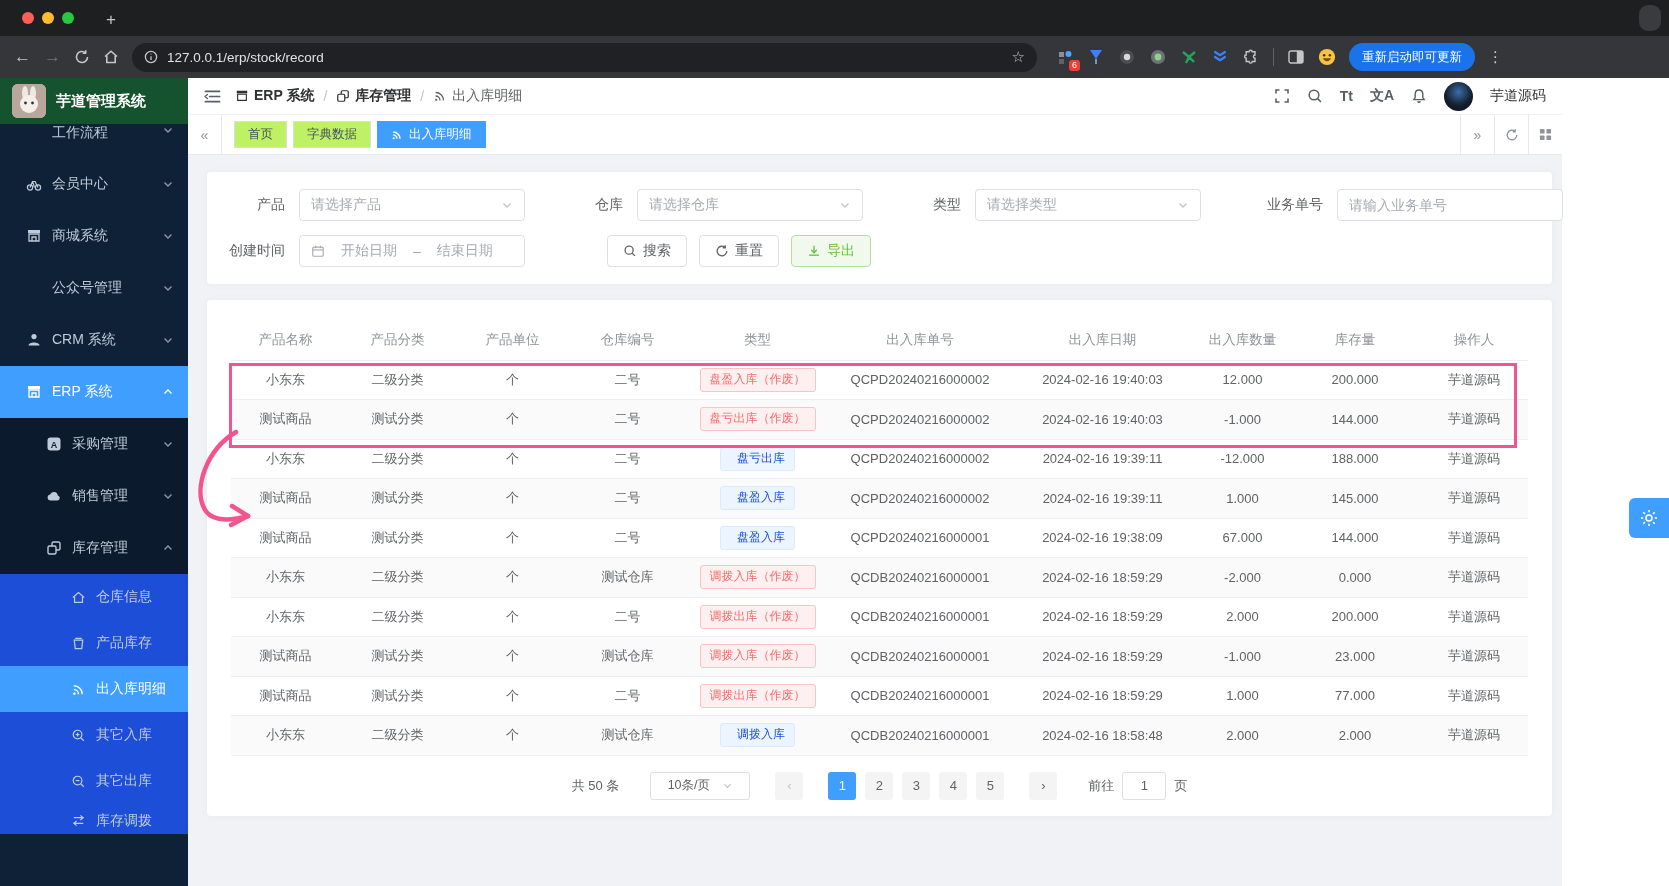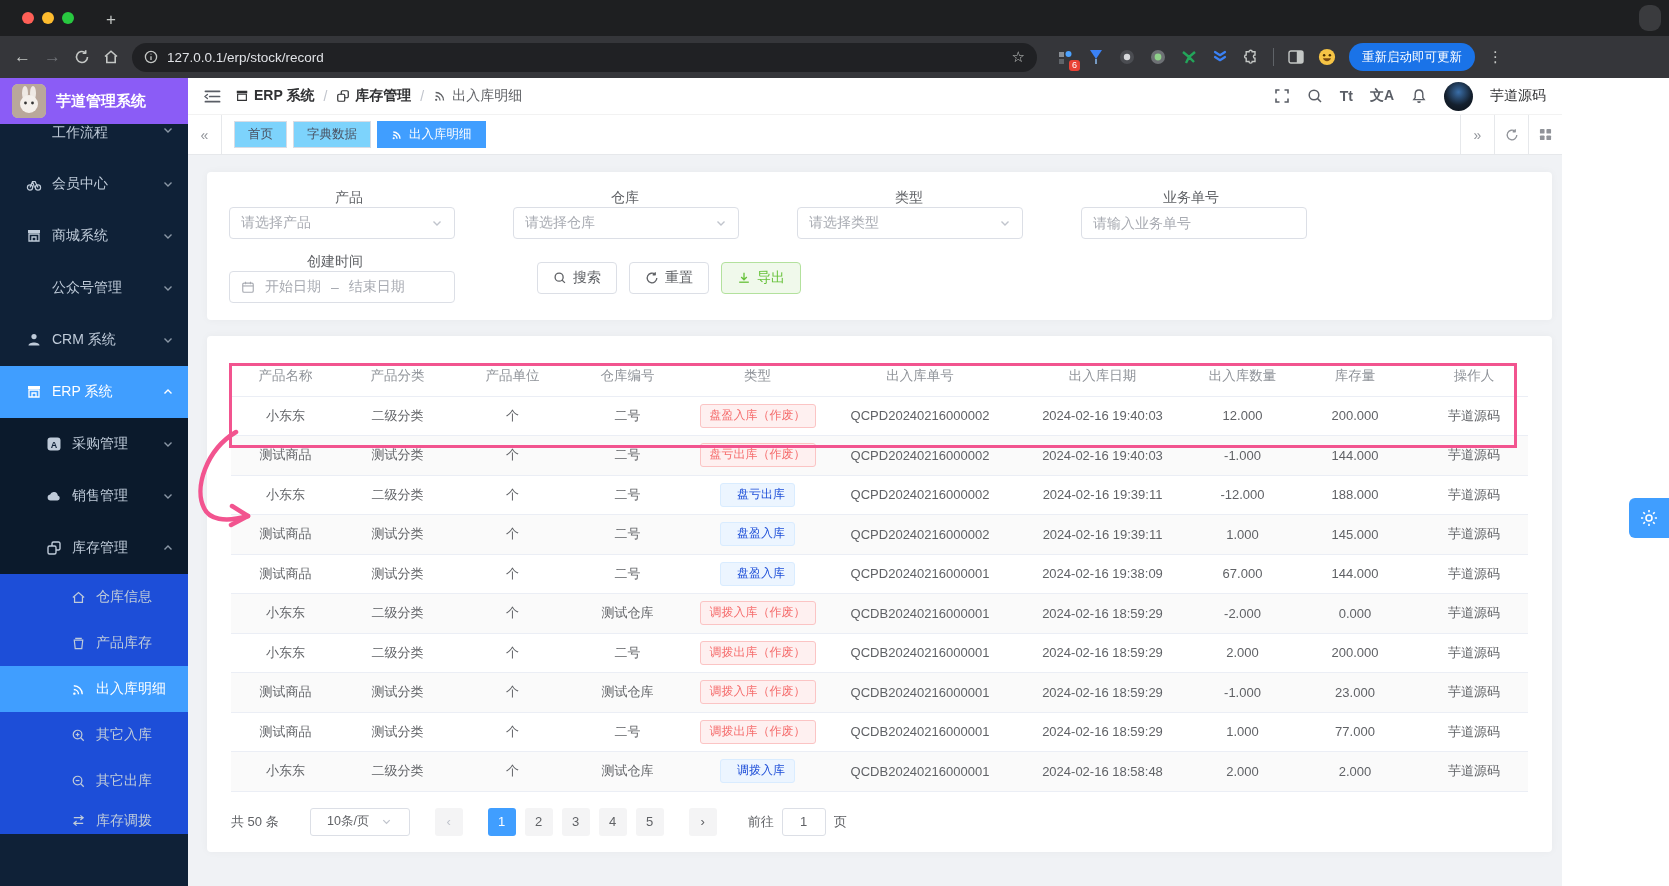--- a/index.html
+++ b/index.html
@@ -28,21 +28,21 @@
   .ext { width:18px; height:18px; display:flex; align-items:center; justify-content:center; position:relative; }
   .ext .badge6 { position:absolute; right:-6px; bottom:-5px; background:#e94235; color:#fff; font-size:9px; border-radius:3px; padding:1px 3px; line-height:1; }
   .vdiv { width:1px; height:18px; background:#5f6368; }
   .updatebtn { height:28px; background:#1a73e8; color:#fff; border-radius:15px; font-size:12.5px; display:flex; align-items:center; padding:0 13px; white-space:nowrap; }
   .kebab { color:#c4c7c5; font-size:15px; letter-spacing:0; }
 
   
   .app { display:flex; height:808px; }
 
   .sidebar { width:188px; background:#0f2137; color:#bfcbd9; font-size:14px; flex-shrink:0; overflow:hidden; position:relative; }
-  .logo-row { height:46px; display:flex; align-items:center; gap:10px; padding-left:12px; background:#8b5cf6; position:relative; z-index:2; }
+  .logo-row { height:46px; display:flex; align-items:center; gap:10px; padding-left:12px; background:#14532d; position:relative; z-index:2; }
   .logo-av { width:34px; height:34px; border-radius:6px; background:#d8c7bb; display:flex; align-items:center; justify-content:center; overflow:hidden; }
   .logo-title { color:#fff; font-size:15px; font-weight:bold; white-space:nowrap; }
   .m-item { height:52px; display:flex; align-items:center; gap:10px; padding:0 14px 0 26px; cursor:pointer; white-space:nowrap; }
   .m-item .lbl { flex:1; }
   .m-item.cut { height:34px; align-items:flex-start; }
   .m-item.active-parent { background:#409eff; color:#fff; }
   .m-item.l2 { padding-left:46px; background:#0b1a2c; }
   .m-item.l3 { padding-left:70px; background:#1d4ed8; height:46px; }
   .m-item.l3.active { background:#409eff; color:#fff; }
   .micon { width:16px; height:16px; flex-shrink:0; display:flex; align-items:center; justify-content:center; }
@@ -59,51 +59,51 @@
   .crumb-sep { color:#c0c4cc; }
   .nav-right { margin-left:auto; display:flex; align-items:center; gap:17px; color:#5a5e66; }
   .txtico { font-size:14px; font-weight:bold; color:#5a5e66; }
   .avatar-dark { width:29px; height:29px; border-radius:50%; background:radial-gradient(circle at 50% 35%, #3a6ea8 0%, #14202e 55%, #0a0f16 100%); }
   .uname { font-size:14px; color:#303133; }
 
   .tagsbar { height:40px; background:#fff; border-bottom:1px solid #e6e8eb; display:flex; align-items:stretch; }
   .tag-nav { width:34px; display:flex; align-items:center; justify-content:center; color:#909399; border-right:1px solid #e6e8eb; font-size:14px; }
   .tag-nav.rt { border-right:none; border-left:1px solid #e6e8eb; }
   .tags { display:flex; align-items:center; gap:6px; padding:0 12px; flex:1; }
-  .tag { height:27px; padding:0 13px; border:1px solid #d8dce5; background:#7dd3fc; color:#495060; font-size:12.5px; display:flex; align-items:center; gap:6px; cursor:pointer; }
+  .tag { height:27px; padding:0 13px; border:1px solid #d8dce5; background:#bef264; color:#495060; font-size:12.5px; display:flex; align-items:center; gap:6px; cursor:pointer; }
   .tag.active { background:#409eff; border-color:#409eff; color:#fff; }
 
   .content { flex:1; padding:17px 10px 0 19px; position:relative; }
   .card { background:#fff; border-radius:4px; box-shadow:0 0 8px rgba(0,0,0,0.04); }
   .filter-card { padding:17px 20px 17px 22px; }
   .f-row { display:flex; align-items:center; }
   .f-row + .f-row { margin-top:14px; }
-  .f-item { display:flex; align-items:center; margin-right:58px;flex-direction:column; }
+  .f-item { display:flex; align-items:center; margin-right:58px; }
   .f-label { font-size:14px; color:#606266; margin-right:14px; min-width:56px; text-align:right; white-space:nowrap; }
   .f-label.w40 { min-width:40px; }
   .f-label.w64 { min-width:64px; }
   .ctrl { width:226px; height:32px; border:1px solid #dcdfe6; border-radius:4px; background:#fff; display:flex; align-items:center; padding:0 11px; font-size:14px; color:#a8abb2; gap:8px; }
   .ctrl .ph { flex:1; white-space:nowrap; overflow:hidden; }
   .ctrl input { border:none; outline:none; width:100%; font-size:14px; color:#606266; font-family:inherit; }
   .ctrl input::placeholder { color:#a8abb2; }
-  .datectrl { justify-content:flex-start; gap:10px; }
+  .datectrl { justify-content:flex-start; gap:16px; }
   .btn { height:32px; padding:0 15px; border:1px solid #dcdfe6; border-radius:4px; background:#fff; color:#606266; font-size:14px; display:flex; align-items:center; gap:6px; cursor:pointer; margin-right:12px; }
   .btn.export { background:#f0f9eb; border-color:#b3e19d; color:#67c23a; }
   .btnrow { display:flex; align-items:center; margin-left:24px; }
 
   .table-card { margin-top:16px; padding:20px 24px 14px; height:516px; display:flex; flex-direction:column; }
   table { width:100%; border-collapse:collapse; font-size:13px; color:#606266; table-layout:fixed; }
   thead th { height:40px; color:#8f9399; font-weight:normal; font-size:13.5px; border-bottom:1px solid #ebeef5; text-align:center; }
   tbody td { height:39.5px; border-bottom:1px solid #ebeef5; text-align:center; white-space:nowrap; overflow:hidden; }
   tbody tr:nth-child(even) { background:#fafafa; }
   .bdg { display:inline-block; padding:3px 9px; border-radius:3px; font-size:12px; border:1px solid transparent; line-height:1.3; }
   .bdg.danger { color:#f56c6c; background:#fef0f0; border-color:#fbc4c4; }
   .bdg.primary { color:#1d4ed8; background:#ecf5ff; border-color:#d9ecff;padding-left:16px; }
 
-  .pager { display:flex; justify-content:flex-start; align-items:center; gap:25px; margin-top:16px; font-size:13px; color:#606266; }
+  .pager { display:flex; justify-content:center; align-items:center; gap:25px; margin-top:16px; font-size:13px; color:#606266; }
   .ptotal { margin-right:6px; }
   .psel { width:100px; height:28px; border:1px solid #dcdfe6; border-radius:3px; display:flex; align-items:center; justify-content:center; gap:12px; font-size:12.5px; color:#606266; background:#fff; }
   .pbtn { min-width:28px; height:28px; padding:0 4px; background:#f4f4f5; border-radius:3px; display:flex; align-items:center; justify-content:center; color:#606266; font-size:13px; cursor:pointer; }
   .pbtn.prev { color:#c0c4cc; }
   .pbtn.active { background:#409eff; color:#fff; }
   .goto { display:flex; align-items:center; gap:8px; margin-left:6px; }
   .goto input { width:44px; height:28px; border:1px solid #dcdfe6; border-radius:3px; text-align:center; font-size:13px; color:#606266; outline:none; font-family:inherit; }
 
   .gear-fab { position:absolute; right:0; top:498px; width:40px; height:40px; background:#409eff; border-radius:6px 0 0 6px; display:flex; align-items:center; justify-content:center; z-index:6; cursor:pointer; }
 

